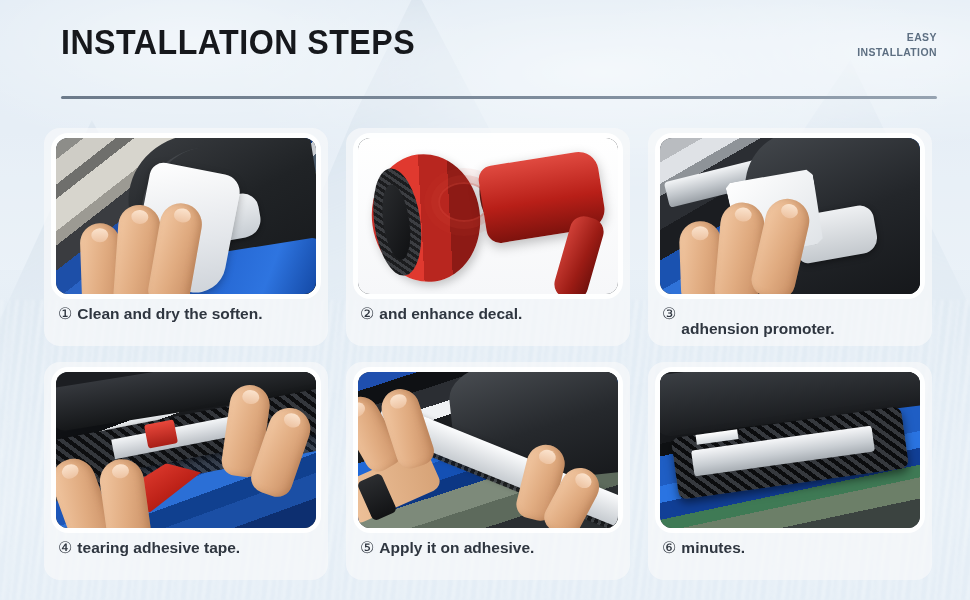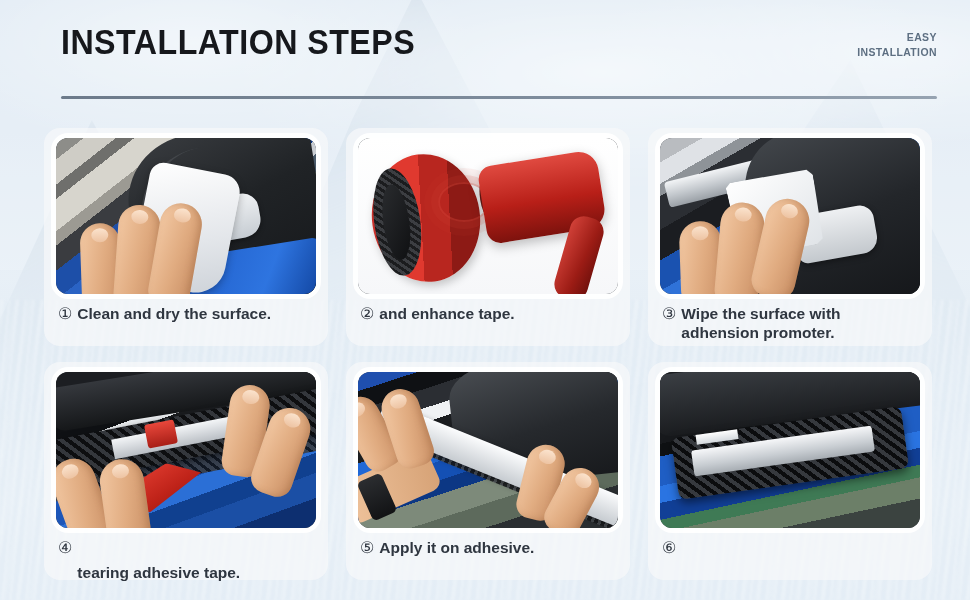--- a/index.html
+++ b/index.html
@@ -388,41 +388,41 @@
             <div class="nail"></div>
           </div>
         <div class="finger" style="left:72px;top:2px;width:42px;height:104px;transform:rotate(4deg);">
             <div class="nail"></div>
           </div>
       </div>
     </div>
     <div class="caption">
       <span class="step-num">①</span>
       <span class="cap-text">
-        <span>Clean and dry the surface.</span>
+        <span>Clean and dry the soften.</span>
       </span>
     </div>
   </div>
 
   <div class="card">
     <div class="card-panel"></div>
     <div class="photo">
       <div class="p2-bg"></div>
       <div class="p2-roll">
         <div class="p2-roll-core"></div>
       </div>
       <div class="p2-heat"></div>
       <div class="p2-dryer-nozzle"></div>
       <div class="p2-dryer-body"></div>
       <div class="p2-dryer-handle"></div>
     </div>
     <div class="caption">
       <span class="step-num">②</span>
       <span class="cap-text">
-        <span style="display: block;">and enhance tape.</span>
+        <span style="display: block;">and enhance decal.</span>
       </span>
     </div>
   </div>
 
   <div class="card">
     <div class="card-panel"></div>
     <div class="photo">
       <div class="p3-sill"></div>
       <div class="p3-chrome"></div>
       <div class="p3-panel"></div>
@@ -436,22 +436,21 @@
             <div class="nail"></div>
           </div>
         <div class="finger" style="left:76px;top:0;width:44px;height:100px;transform:rotate(5deg);">
             <div class="nail"></div>
           </div>
       </div>
     </div>
     <div class="caption">
       <span class="step-num">③</span>
       <span class="cap-text">
-        <span>Wipe the surface with</span>
-        <span style="display: block;">adhension promoter.</span>
+        <span style="display: block; margin-top: 15px;">adhension promoter.</span>
       </span>
     </div>
   </div>
 
   <div class="card">
     <div class="card-panel"></div>
     <div class="photo">
       <div class="p4-bg"></div>
       <div class="p4-topedge"></div>
       <div class="p4-carbon2"></div>
@@ -472,21 +471,21 @@
             <div class="nail"></div>
           </div>
         <div class="finger" style="left:40px;top:14px;width:42px;height:90px;transform:rotate(7deg);">
             <div class="nail"></div>
           </div>
       </div>
     </div>
     <div class="caption">
       <span class="step-num">④</span>
       <span class="cap-text">
-        <span style="display: block; margin-top: 25px;">tearing adhesive tape.</span>
+        <span style="display: block;">tearing adhesive tape.</span>
       </span>
     </div>
   </div>
 
   <div class="card">
     <div class="card-panel"></div>
     <div class="photo">
       <div class="p5-bg"></div>
       <div class="p5-dash"></div>
       <div class="p5-liner"></div>
@@ -523,17 +522,18 @@
     <div class="photo">
       <div class="p6-bg"></div>
       <div class="p6-topsill"></div>
       <div class="p6-plate"></div>
       <div class="p6-insert"></div>
       <div class="p6-insert2"></div>
     </div>
     <div class="caption">
       <span class="step-num">⑥</span>
       <span class="cap-text">
+        <span style="display: block;">minutes.</span>
       </span>
     </div>
   </div>
 
 </div>
 
 </body></html>

